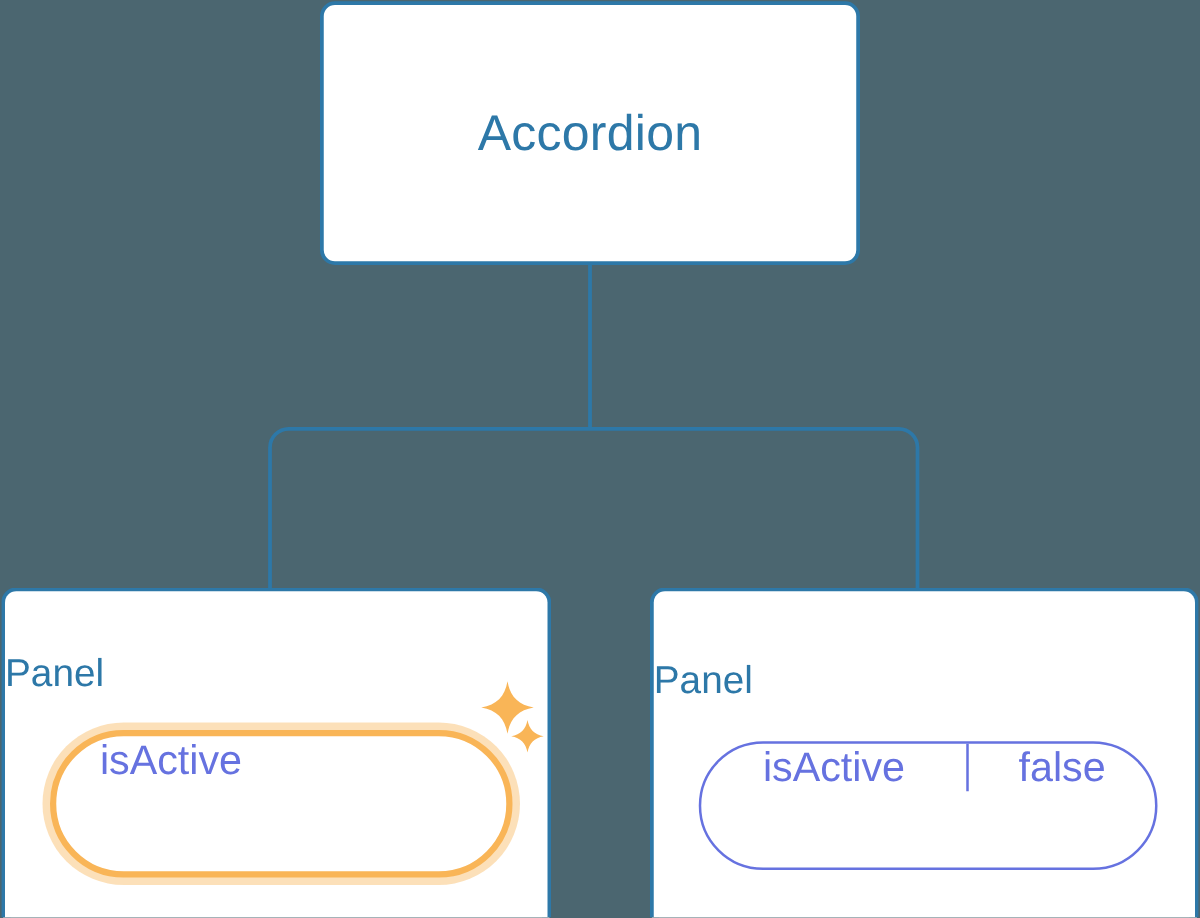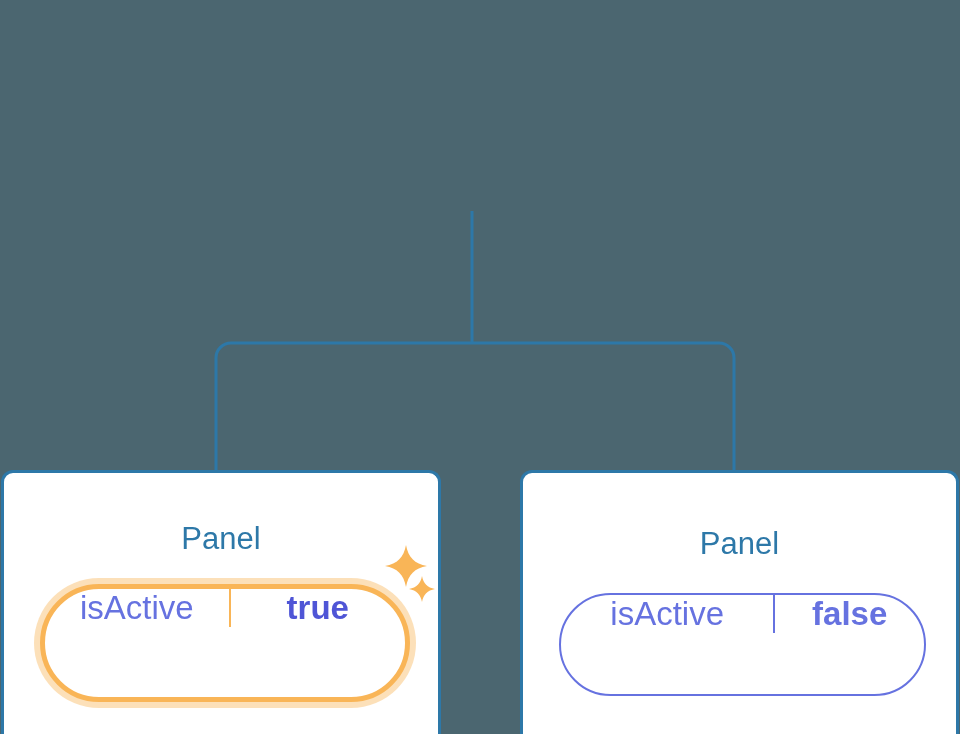--- a/index.html
+++ b/index.html
@@ -69,21 +69,21 @@
     width: 439px;
     height: 264px;
     border-bottom: none;
     border-bottom-left-radius: 0;
     border-bottom-right-radius: 0;
   }
   .panel-title {
     position: absolute;
     left: 0;
     right: 0;
-    text-align: center;
+    text-align: left;
     color: #2d78a8;
     font-size: 31px;
     font-weight: 400;
     line-height: 1;
   }
   #panel-node-left .panel-title { top: 50px; }
   #panel-node-right .panel-title { top: 55px; }
 
   
   .prop-pill {
@@ -107,21 +107,21 @@
     border-radius: 999px;
   }
   .pill-plain .prop-key {
     color: #6672e0;
     font-size: 33px;
     font-weight: 400;
   }
   .pill-plain .prop-val {
     color: #6672e0;
     font-size: 33px;
-    font-weight: 700;
+    font-weight: 400;
     border-left: 2px solid #6672e0;
   }
 
   
   .pill-highlight {
     border: 5px solid #f9b557;
     border-radius: 999px;
     box-shadow: 0 0 0 6px rgba(249, 181, 87, 0.42);
   }
   .pill-highlight .prop-key {
@@ -148,27 +148,29 @@
 <body style="background: rgb(75, 102, 112);">
 
 <div id="stage">
 
   <svg id="connectors" viewBox="0 0 960 734" width="960" height="734" fill="none">
     <path d="M472,211 L472,343" stroke="#2d78a8" stroke-width="3" stroke-linecap="butt"></path>
     <path d="M472,343 L231,343 A15,15 0 0 0 216,358 L216,472" stroke="#2d78a8" stroke-width="3" stroke-linecap="butt"></path>
     <path d="M472,343 L719,343 A15,15 0 0 1 734,358 L734,472" stroke="#2d78a8" stroke-width="3" stroke-linecap="butt"></path>
   </svg>
 
+  <div class="node-card" id="root-node">
+    <span class="node-title">Accordion</span>
+  </div>
 
   <div class="node-card" id="panel-node-left">
     <span class="panel-title">Panel</span>
 
     <div class="prop-pill pill-highlight" style="left: 36px; top: 111px; width: 370px; height: 118px; margin-left: 0px; margin-top: 0px; position: absolute;">
       <div class="prop-cell prop-key" style="width:51%;">isActive</div>
-      <div class="prop-cell prop-val" style="width:49%;">true</div>
     </div>
   </div>
 
   <svg class="sparkle" id="sparkle-large" viewBox="0 0 44 44">
     <path d="M22 1 C24.2 13.4 30.6 19.8 43 22 C30.6 24.2 24.2 30.6 22 43 C19.8 30.6 13.4 24.2 1 22 C13.4 19.8 19.8 13.4 22 1 Z" fill="#f9b557"></path>
   </svg>
   <svg class="sparkle" id="sparkle-small" viewBox="0 0 28 28">
     <path d="M14 1 C15.4 8.6 19.4 12.6 27 14 C19.4 15.4 15.4 19.4 14 27 C12.6 19.4 8.6 15.4 1 14 C8.6 12.6 12.6 8.6 14 1 Z" fill="#f9b557"></path>
   </svg>
 

